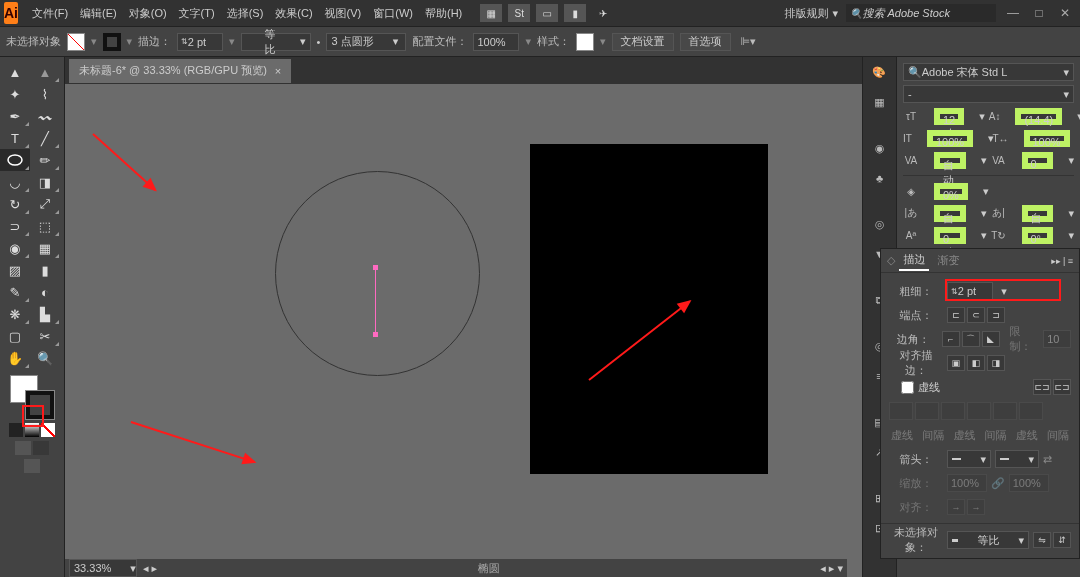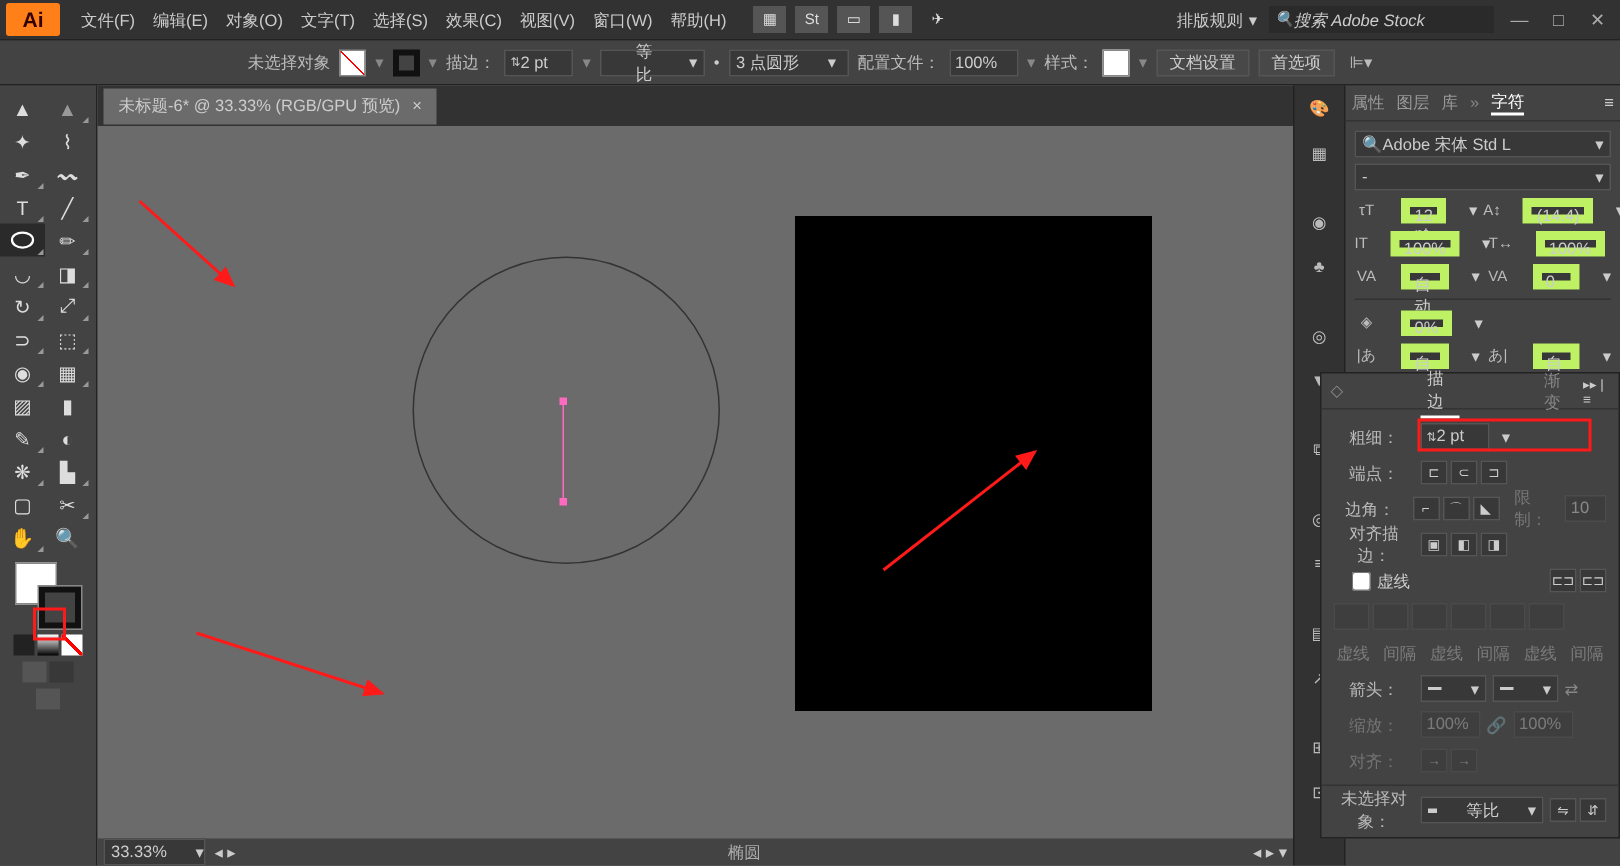--- a/index.html
+++ b/index.html
@@ -1,26 +1,26 @@
 <!DOCTYPE html>
 <html><head>
 <meta charset="utf-8">
 <style>
 * { margin:0; padding:0; box-sizing:border-box; font-family:"Microsoft YaHei",sans-serif; font-size:11px; color:#ccc; user-select:none; }
 body { background:#323232; width:1080px; height:577px; overflow:hidden; position:relative; }
 .topbar { height:27px; background:#323232; display:flex; align-items:center; padding-left:4px; border-bottom:1px solid #222; }
-.ai-logo { width:36px; height:22px; background:#ff7f18; color:#330000; font-weight:bold; font-size:14px; display:flex; align-items:center; justify-content:center; margin-right:8px; border-radius:2px; }
+.ai-logo { width:14px; height:22px; background:#ff7f18; color:#330000; font-weight:bold; font-size:14px; display:flex; align-items:center; justify-content:center; margin-right:8px; border-radius:2px; }
 .menu-item { padding:0 6px; cursor:pointer; }
 .top-icons { margin-left:12px; display:flex; gap:6px; }
 .top-icon { width:22px; height:18px; background:#555; display:flex; align-items:center; justify-content:center; font-size:10px; color:#ddd; }
 .top-right { margin-left:auto; display:flex; align-items:center; gap:8px; padding-right:6px; }
 .dropdown { background:none; display:flex; align-items:center; gap:4px; }
 .search-box { width:150px; height:18px; background:#2a2a2a; padding:0 4px; display:flex; align-items:center; color:#777; font-size:10px; font-style:italic; }
 .win-btn { width:18px; height:14px; display:flex; align-items:center; justify-content:center; font-size:12px; color:#aaa; }
-.controlbar { height:30px; background:#434343; display:flex; align-items:center; padding:0 6px; gap:6px; border-bottom:1px solid #222;justify-content:center; }
+.controlbar { height:30px; background:#434343; display:flex; align-items:center; padding:0 6px; gap:6px; border-bottom:1px solid #222; }
 .cb-label { color:#bbb; }
 .swatch { width:18px; height:18px; border:1px solid #888; }
 .cb-input { width:46px; height:18px; background:#383838; border:1px solid #555; display:flex; align-items:center; padding:0 3px; }
 .cb-sel { height:18px; background:#383838; border:1px solid #555; display:flex; align-items:center; padding:0 4px; gap:19px; }
 .cb-btn { height:18px; background:#484848; border:1px solid #555; padding:0 8px; display:flex; align-items:center;font-family:Liberation Serif, serif; }
 .main { position:absolute; top:57px; left:0; right:0; bottom:0; display:flex; }
 .toolbox { width:65px; background:#434343; border-right:1px solid #222; padding-top:4px; }
 .tool-row { display:flex; }
 .tool { width:30px; height:22px; display:flex; align-items:center; justify-content:center; position:relative; }
 .tool.sel { background:#2a2a2a; }
@@ -33,24 +33,24 @@
 .tab-strip { height:27px; background:#323232; display:flex; align-items:center; padding-left:4px; }
 .doc-tab { height:24px; background:#6b6b6b; padding:0 10px; display:flex; align-items:center; gap:8px; font-size:11px; color:#ddd; }
 .canvas { position:absolute; top:27px; left:0; right:0; bottom:18px; overflow:hidden; }
 .black-rect { position:absolute; left:465px; top:60px; width:238px; height:330px; background:#000; }
 .circle { position:absolute; left:210px; top:87px; width:205px; height:205px; border:1px solid #333; border-radius:50%; }
 .pink-line { position:absolute; left:310px; top:183px; width:1px; height:68px; background:#ff6ac1; }
 .pink-line::before,.pink-line::after { content:''; position:absolute; left:-2px; width:5px; height:5px; background:#ff6ac1; }
 .pink-line::before { top:-2px; } .pink-line::after { bottom:-2px; }
 .red-arrow { position:absolute; background:#ff1a1a; transform-origin:left center; height:2px; }
 .red-arrow::after { content:''; position:absolute; right:-2px; top:-5px; width:0; height:0; border-left:14px solid #ff1a1a; border-top:6px solid transparent; border-bottom:6px solid transparent; }
-.status-bar { position:absolute; bottom:0; left:0; right:0; height:18px; background:#434343; display:flex; align-items:center; padding:0 4px; gap:6px; }
+.status-bar { position:absolute; bottom:0; left:0; right:15px; height:18px; background:#434343; display:flex; align-items:center; padding:0 4px; gap:6px; }
 .stroke-panel { position:absolute; right:0; top:191px; width:200px; background:#434343; border:1px solid #222; z-index:5; }
 .sp-header { height:24px; display:flex; align-items:center; padding:0 6px; border-bottom:1px solid #333; gap:4px; }
-.sp-tab { padding:2px 4px;margin-left:48px; }
+.sp-tab { padding:2px 4px; }
 .sp-tab.act { border-bottom:2px solid #fff; }
 .sp-body { padding:6px 8px; }
 .sp-row { display:flex; align-items:center; height:24px; gap:4px; }
 .sp-lbl { width:54px; text-align:center; color:#bbb; font-size:11px; }
 .btn-grp { display:flex; gap:2px; }
 .sq-btn { width:18px; height:16px; background:#383838; border:1px solid #555; display:flex; align-items:center; justify-content:center; font-size:9px; }
 .red-box { position:absolute; border:2px solid #ff1a1a; pointer-events:none; }
 .right-rail { width:34px; background:#323232; display:flex; flex-direction:column; align-items:center; padding-top:4px; gap:8px; border-left:1px solid #222; }
 .rail-ic { width:22px; height:22px; display:flex; align-items:center; justify-content:center; color:#bbb; }
 .char-panel { width:184px; background:#434343; border-left:1px solid #222; }
@@ -438,28 +438,20 @@
     <div class="rail-ic">≡</div>
     <div style="height:8px"></div>
     <div class="rail-ic">▤</div>
     <div class="rail-ic">↗</div>
     <div style="height:8px"></div>
     <div class="rail-ic">⊞</div>
     <div class="rail-ic">⊡</div>
   </div>
 
   <div class="char-panel">
-    <div class="cp-tabs">
-      <span class="cp-tab">属性</span>
-      <span class="cp-tab">图层</span>
-      <span class="cp-tab">库</span>
-      <span style="color:#888">»</span>
-      <span class="cp-tab act">字符</span>
-      <span style="margin-left:auto">≡</span>
-    </div>
     <div class="cp-body">
       <div class="cp-row">
           <div class="cp-sel">
             <span>🔍</span>
             <span>Adobe 宋体 Std L</span>
             <span style="margin-left:auto">▾</span>
           </div>
         </div>
       <div class="cp-row">
           <div class="cp-sel">

